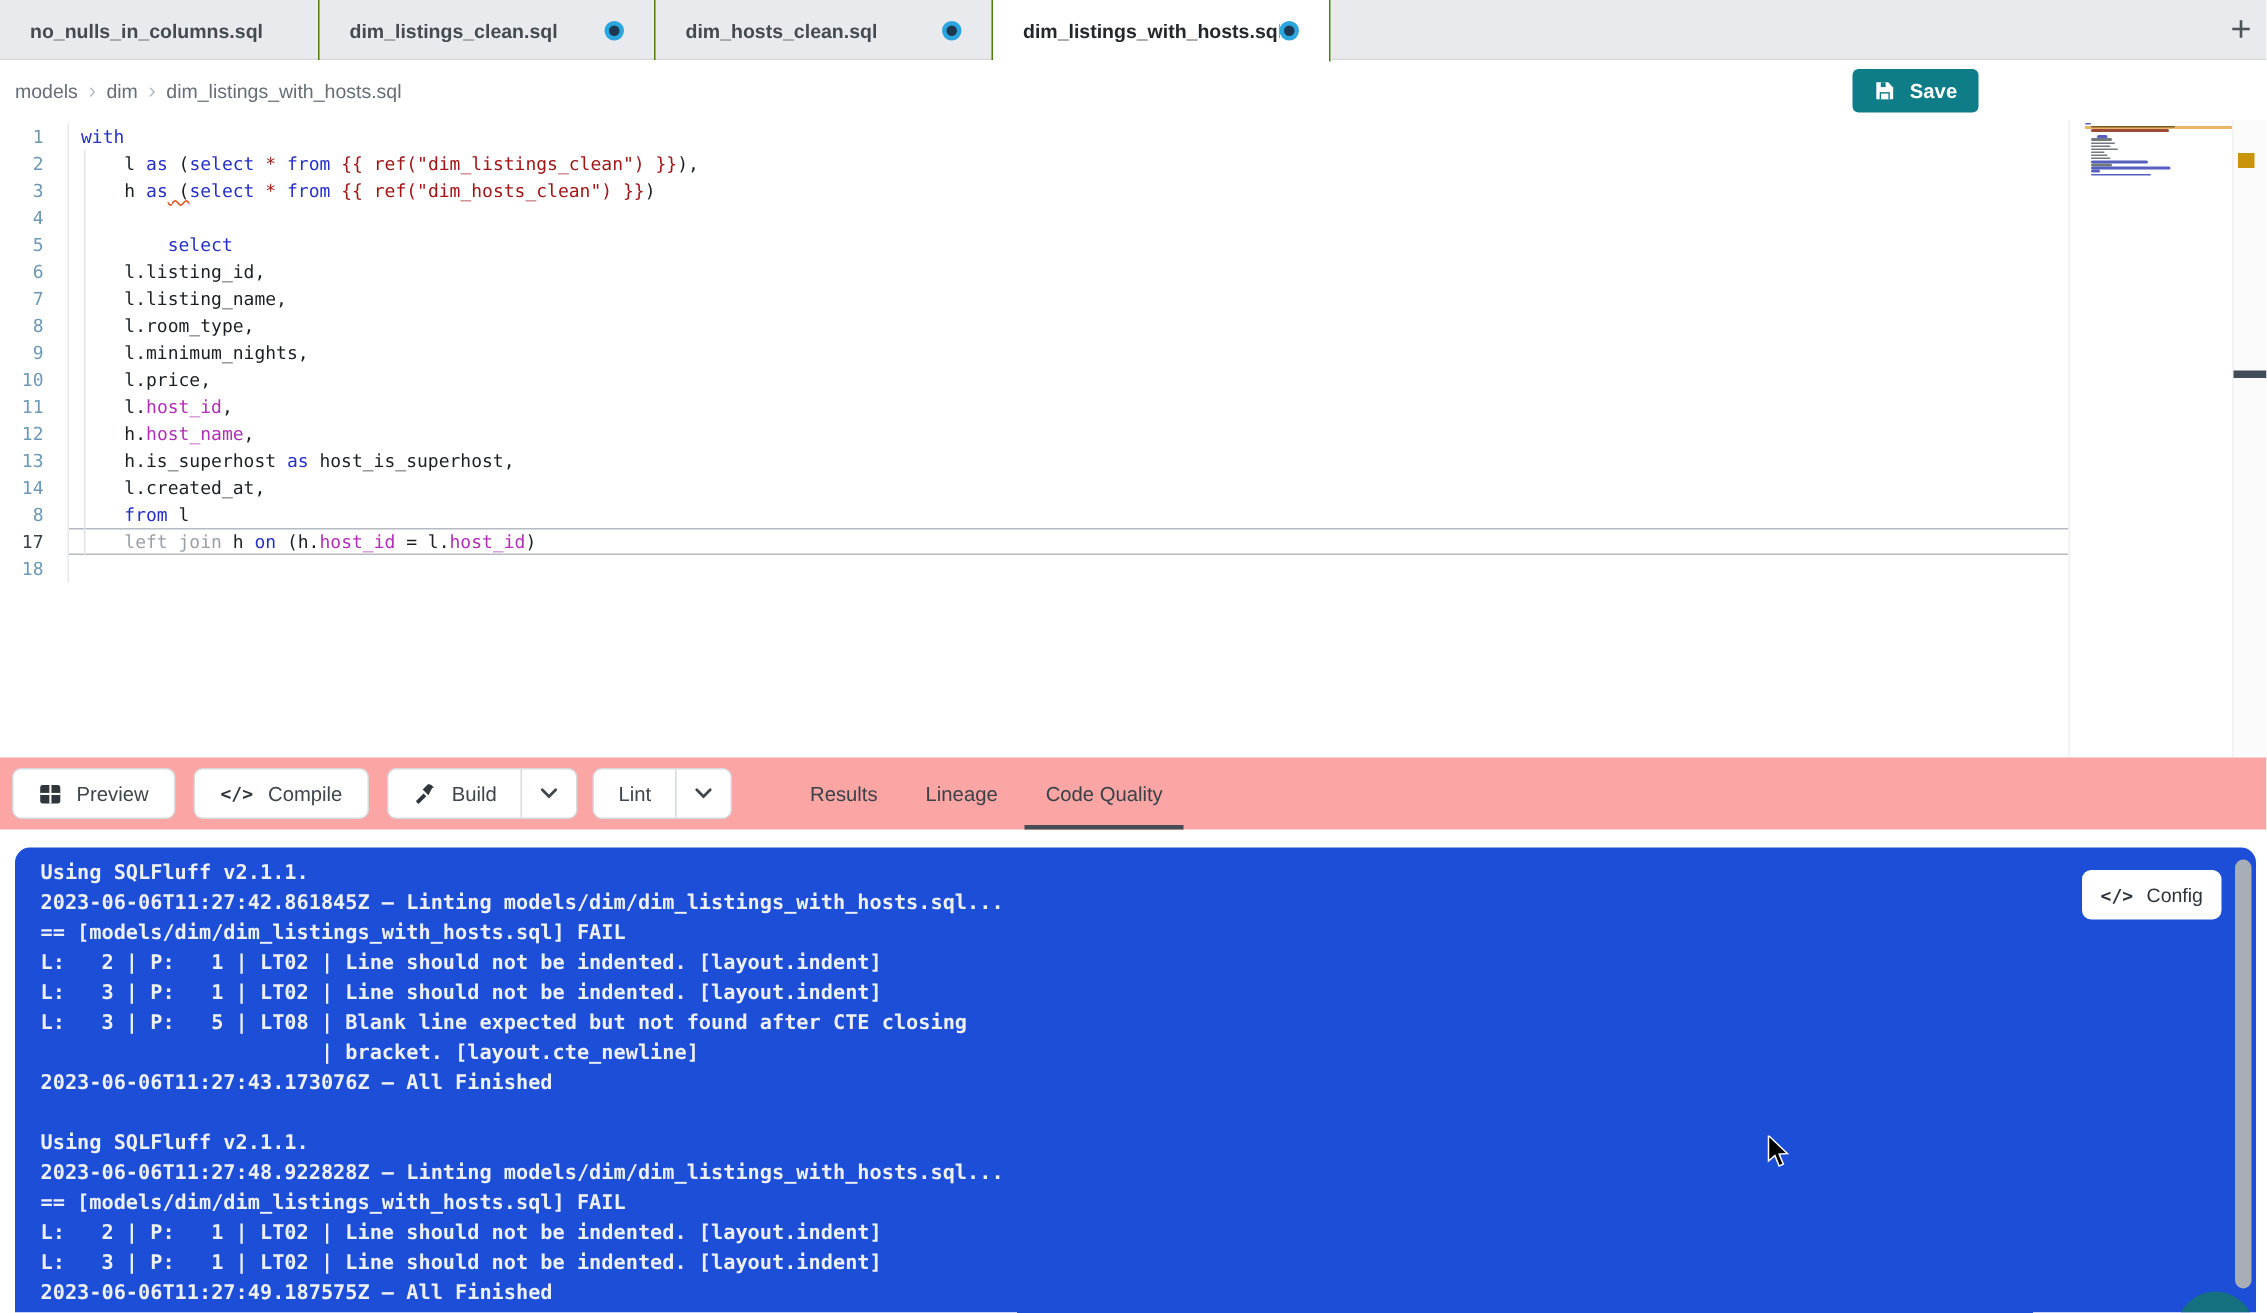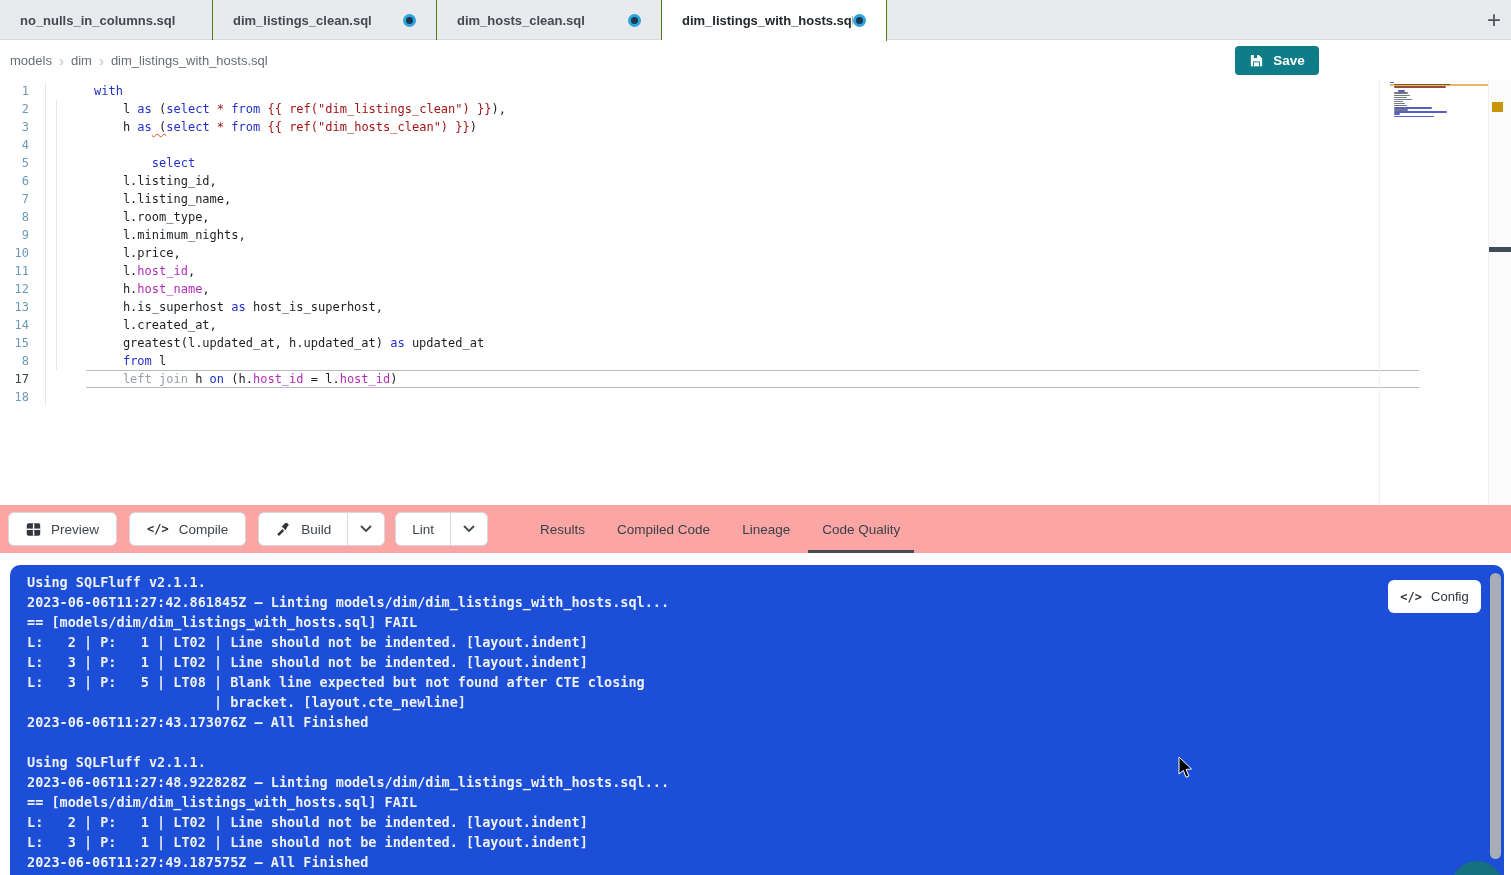--- a/index.html
+++ b/index.html
@@ -31,21 +31,21 @@
     padding:0 14px; cursor:pointer; }
 
   
   .editor { position:absolute; left:0; top:80px; width:1511px; height:425px; background:#fff; }
   .code-lines { position:absolute; left:0; top:2px; }
   .crow { display:flex; height:18px; }
   .gut { width:46px; flex-shrink:0; border-right:1px solid #e7e9ec; text-align:right;
     padding-right:16px; color:#6e99b6; font:12px/18px "DejaVu Sans Mono",monospace; }
   .crow.active .gut { color:#3a4147; }
   .ccode { white-space:pre; font:12px/18px "DejaVu Sans Mono",monospace; color:#1b1f23;
-    width:1333px; padding-left:8px;margin-left:40px; }
+    width:1333px; padding-left:8px; }
   .crow.active .ccode { box-shadow: inset 0 1px 0 #b6bbc1, inset 0 -1px 0 #b6bbc1; }
   .tk-p  { color:#1b1f23; }
   .tk-kw { color:#2430c7; }
   .tk-str{ color:#a31515; }
   .tk-op { color:#a31515; }
   .tk-id { color:#b32eb8; }
   .tk-dim{ color:#9aa0a6; }
   .tk-err{ color:#1b1f23; text-decoration:underline wavy #e0531f 1px; text-underline-offset:2px; }
   .indent-guide { position:absolute; left:56px; top:20px; width:1px; height:270px; background:#e2e4e8; }
   .editor-edge { position:absolute; left:1379px; top:0; width:1px; height:425px; background:#efeff1; }
@@ -187,24 +187,20 @@
         </div>
         <div class="crow">
           <div class="gut">13</div>
           <div class="ccode"><span class="tk-p">    h.is_superhost </span><span class="tk-kw">as</span><span class="tk-p"> host_is_superhost,</span></div>
         </div>
         <div class="crow">
           <div class="gut">14</div>
           <div class="ccode"><span class="tk-p">    l.created_at,</span></div>
         </div>
         <div class="crow">
-          <div class="gut">15</div>
-          <div class="ccode"><span class="tk-p">    greatest(l.updated_at, h.updated_at) </span><span class="tk-kw">as</span><span class="tk-p"> updated_at</span></div>
-        </div>
-        <div class="crow">
           <div class="gut">8</div>
           <div class="ccode"><span class="tk-p">    </span><span class="tk-kw">from</span><span class="tk-p"> l</span></div>
         </div>
         <div class="crow active">
           <div class="gut">17</div>
           <div class="ccode"><span class="tk-dim">    left join</span><span class="tk-p"> h </span><span class="tk-kw">on</span><span class="tk-p"> (h.</span><span class="tk-id">host_id</span><span class="tk-p"> = l.</span><span class="tk-id">host_id</span><span class="tk-p">)</span></div>
         </div>
         <div class="crow">
           <div class="gut">18</div>
           <div class="ccode"></div>
@@ -305,21 +301,20 @@
       </div>
       <div class="seg chev">
         <svg width="12" height="8" viewBox="0 0 12 8">
           <path d="M1.5 1.5 L6 6 L10.5 1.5" stroke="#3f464c" stroke-width="1.8" fill="none" stroke-linecap="round"></path>
         </svg>
       </div>
     </div>
 
     <div class="panel-tabs">
         <div class="ptab">Results</div>
-        <div class="ptab">Compiled Code</div>
         <div class="ptab">Lineage</div>
         <div class="ptab active">Code Quality</div>
       </div>
   </div>
 
   <div class="terminal">
     <div class="term-out"><div class="tline">Using SQLFluff v2.1.1.</div><div class="tline">2023-06-06T11:27:42.861845Z — Linting models/dim/dim_listings_with_hosts.sql...</div><div class="tline">== [models/dim/dim_listings_with_hosts.sql] FAIL</div><div class="tline">L:   2 | P:   1 | LT02 | Line should not be indented. [layout.indent]</div><div class="tline">L:   3 | P:   1 | LT02 | Line should not be indented. [layout.indent]</div><div class="tline">L:   3 | P:   5 | LT08 | Blank line expected but not found after CTE closing</div><div class="tline">                       | bracket. [layout.cte_newline]</div><div class="tline">2023-06-06T11:27:43.173076Z — All Finished</div><div class="tline"> </div><div class="tline">Using SQLFluff v2.1.1.</div><div class="tline">2023-06-06T11:27:48.922828Z — Linting models/dim/dim_listings_with_hosts.sql...</div><div class="tline">== [models/dim/dim_listings_with_hosts.sql] FAIL</div><div class="tline">L:   2 | P:   1 | LT02 | Line should not be indented. [layout.indent]</div><div class="tline">L:   3 | P:   1 | LT02 | Line should not be indented. [layout.indent]</div><div class="tline">2023-06-06T11:27:49.187575Z — All Finished</div></div>
     <button class="config-btn">
       <span class="glyph">&lt;/&gt;</span>
       <span>Config</span>

